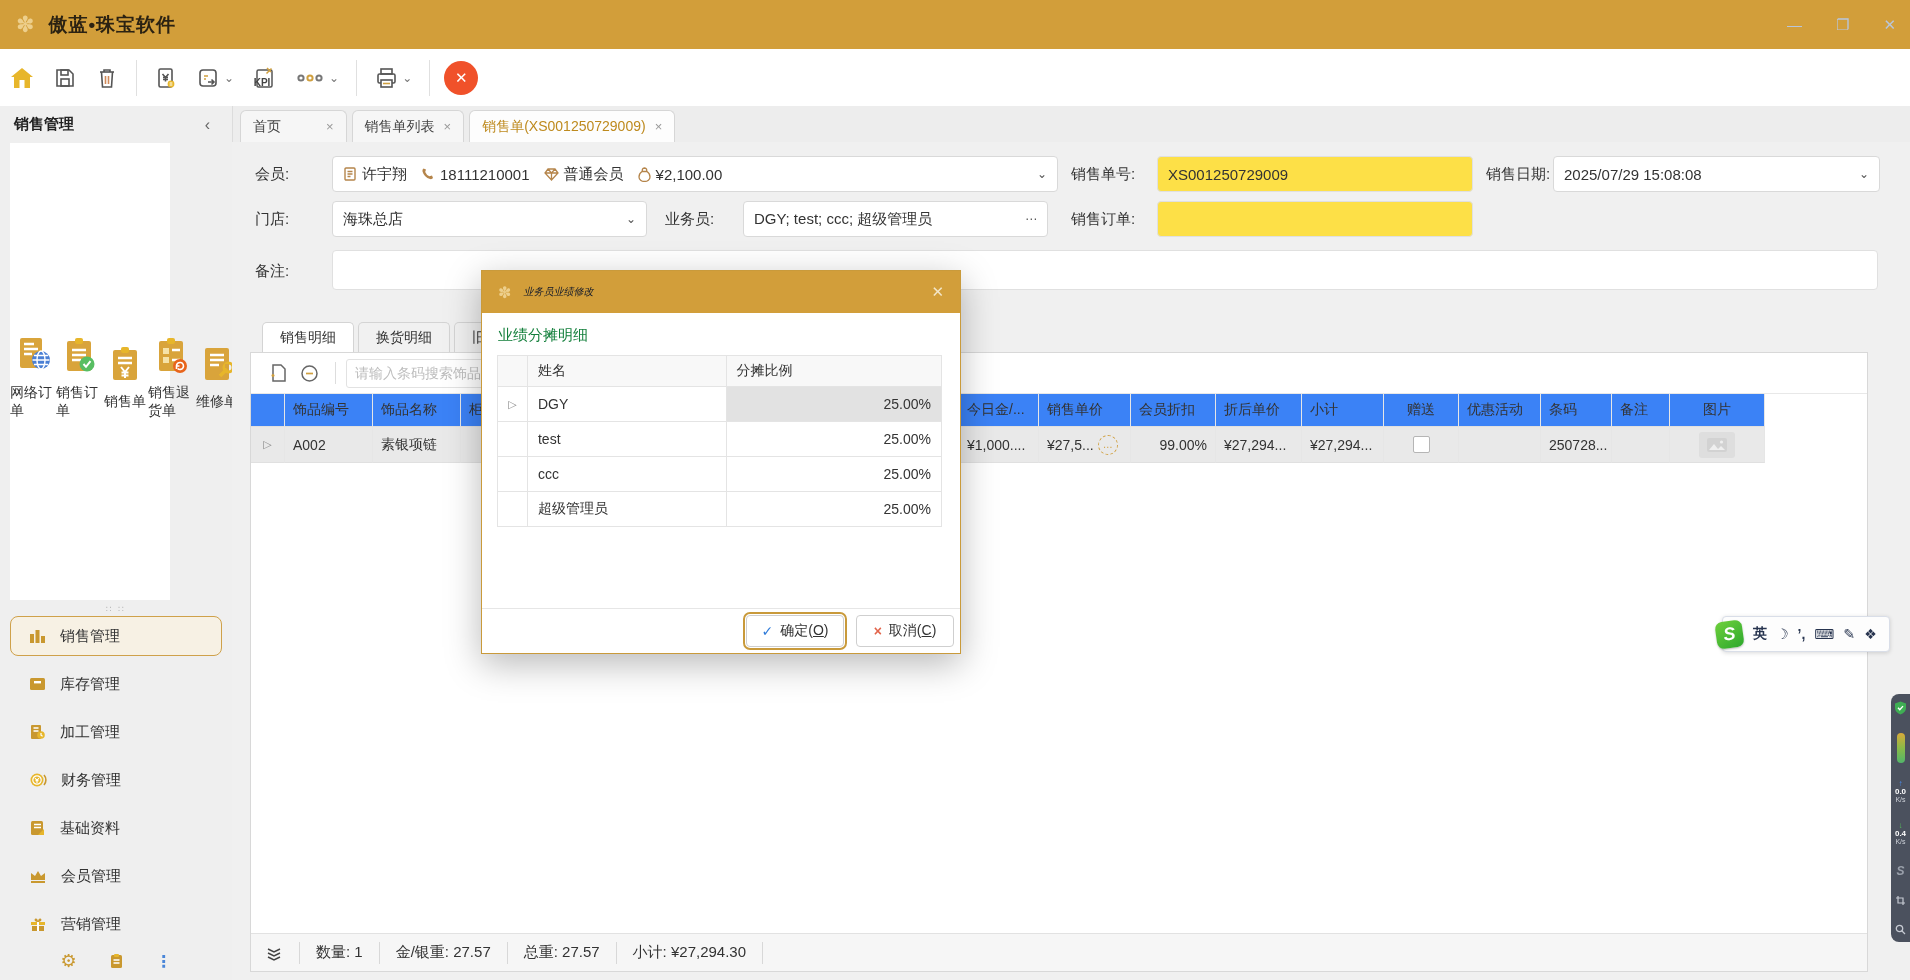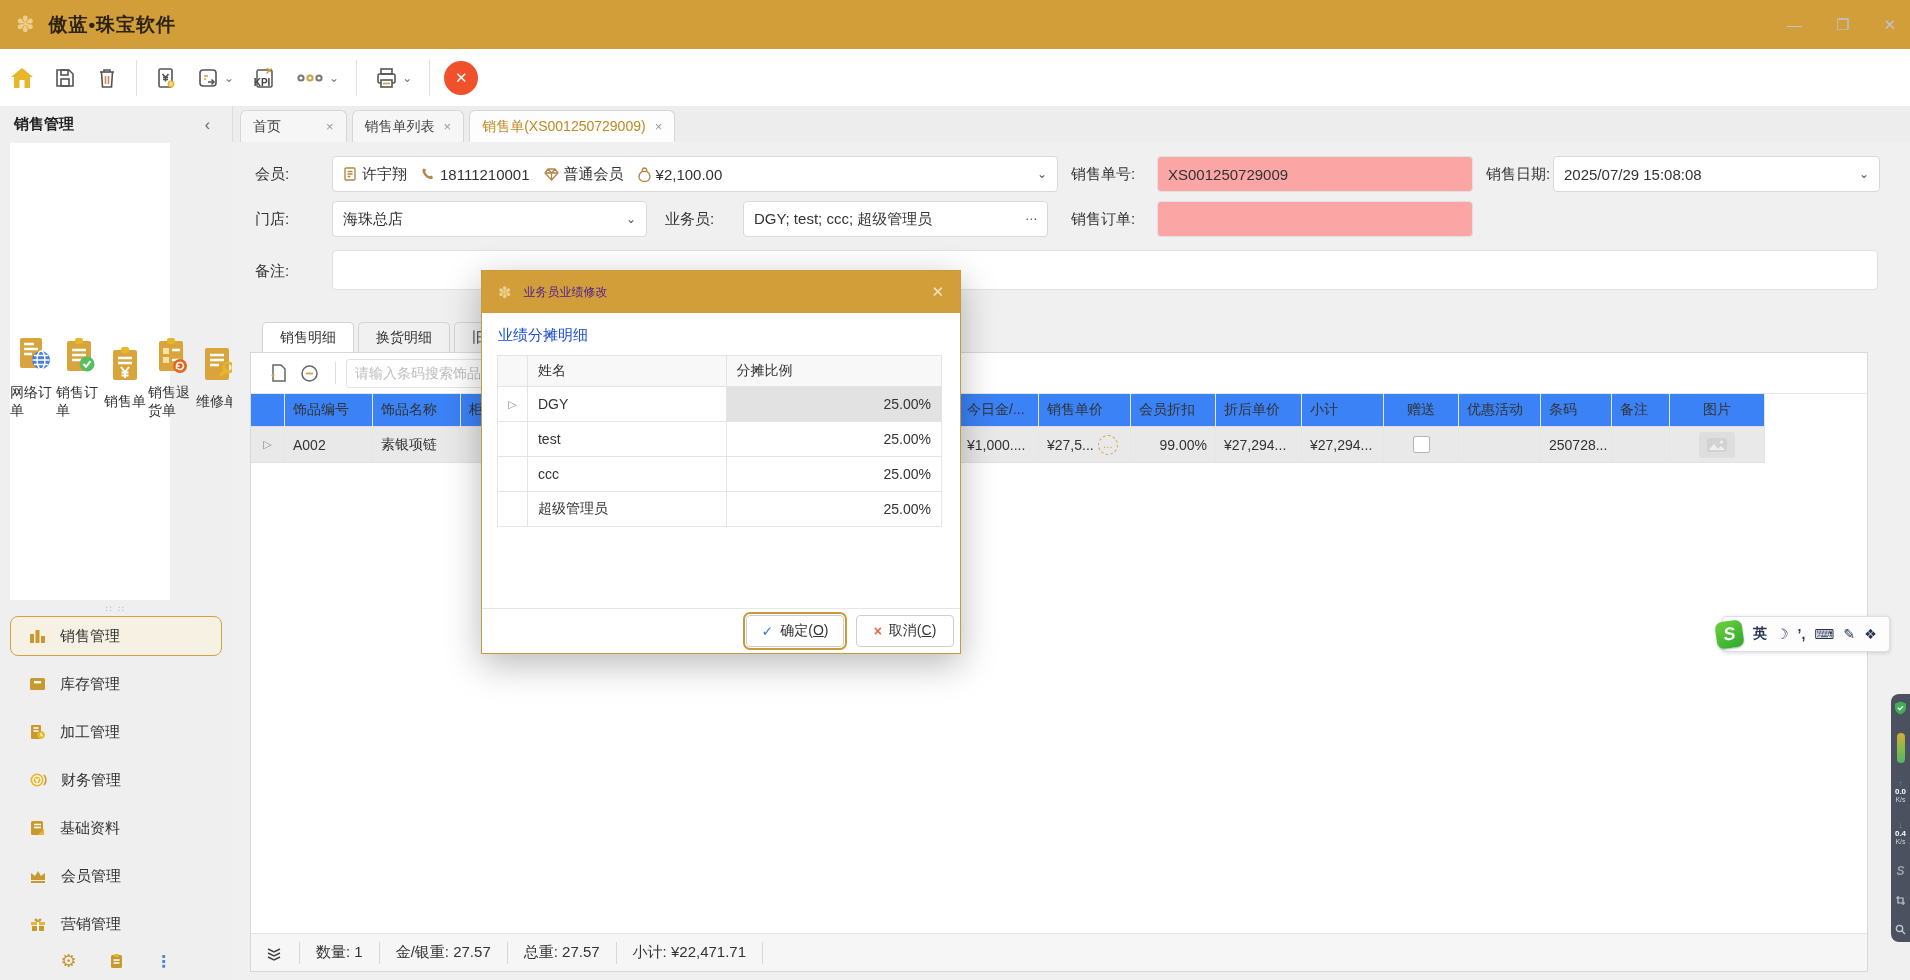--- a/index.html
+++ b/index.html
@@ -42,21 +42,21 @@
   .nav-item.sel{background:#f7f1e4;border-color:#CFA14A;}
   .side-foot{position:absolute;left:0;bottom:8px;width:100%;display:flex;align-items:center;justify-content:center;gap:32px;}
   .side-foot .g{color:#C9982F;font-size:18px;}
   .side-foot .m{color:#4a86d8;font-size:16px;font-weight:bold;}
 
   
   .main{position:absolute;left:232px;top:142px;right:0;bottom:0;background:#f0f0f0;}
   .lbl{font-size:15px;color:#333;}
   .frow{position:absolute;display:flex;align-items:center;}
   .fld{background:#fff;border:1px solid #d9d9d9;border-radius:4px;height:36px;box-sizing:border-box;display:flex;align-items:center;padding:12px 10px;font-size:15px;color:#333;}
-  .fld-ro{background:#fca5a5;border-color:#e0e0e0;}
+  .fld-ro{background:#fde047;border-color:#e0e0e0;}
   .fld .chevr{margin-left:auto;color:#555;font-size:12px;}
   .mico{display:inline-flex;margin-right:5px;}
   .mtxt{margin-right:14px;}
 
   
   .dtabs{position:absolute;left:30px;top:180px;display:flex;}
   .dtab{height:30px;display:flex;align-items:center;padding:0 17px;font-size:14px;color:#333;background:#f1f1f1;border:1px solid #d4d4d4;border-bottom:none;border-radius:5px 5px 0 0;margin-right:4px;}
   .dtab.active{background:#fff;}
   .panel{position:absolute;left:18px;top:210px;width:1618px;height:620px;background:#fff;border:1px solid #d8d8d8;box-sizing:border-box;}
   .ptools{height:40px;display:flex;align-items:center;border-bottom:1px solid #e8e8e8;padding-left:12px;}
@@ -78,23 +78,23 @@
   .imgph{width:36px;height:26px;background:#dedede;border-radius:3px;display:flex;align-items:center;justify-content:center;}
 
   .statusbar{position:absolute;left:0;bottom:0;width:100%;height:38px;background:#f6f6f6;border-top:1px solid #e2e2e2;display:flex;align-items:center;box-sizing:border-box;font-size:15px;color:#333;}
   .statusbar .sep{width:1px;height:22px;background:#d8d8d8;margin:0 16px;}
   .statusbar .it{white-space:nowrap;}
 
   
   .modal{position:absolute;left:481px;top:270px;width:478px;height:382px;background:#fff;border:1px solid #C99A3B;box-shadow:0 10px 34px rgba(0,0,0,.28);z-index:50;}
   .mhead{height:42px;background:#D29E3A;display:flex;align-items:center;}
   .mhead .logo{color:#EDCF8C;font-size:16px;margin:0 12px 0 16px;}
-  .mhead .t{color:#4c1d95;font-size:12px;flex:1;}
+  .mhead .t{color:#0f172a;font-size:10px;flex:1;font-style:italic;}
   .mhead .x{color:#f3e6c8;font-size:15px;margin-right:16px;}
-  .msection{font-size:15px;color:#1d4ed8;margin:13px 0 10px 16px;}
+  .msection{font-size:15px;color:#15803d;margin:13px 0 10px 16px;}
   .mtable{margin-left:15px;width:445px;border-top:1px solid #e4e4e4;border-left:1px solid #e4e4e4;box-sizing:border-box;}
   .mth,.mtd{box-sizing:border-box;border-right:1px solid #e4e4e4;border-bottom:1px solid #e4e4e4;display:flex;align-items:center;padding:0 10px;font-size:14px;color:#333;}
   .mth{height:31px;background:#f8f8f8;}
   .mtd{height:35px;background:#fff;}
   .mc0{width:30px;justify-content:center;}.mc1{width:199px;}.mc2{width:216px;justify-content:flex-end;}
   .mtd.selcell{background:#e2e2e2;}
   .mfoot{position:absolute;left:0;bottom:0;width:100%;height:45px;border-top:1px solid #e6e6e6;display:flex;align-items:center;justify-content:flex-end;box-sizing:border-box;padding-right:6px;}
   .mbtn{height:30px;width:96px;background:#fff;border:1px solid #cfcfcf;border-radius:4px;display:flex;align-items:center;justify-content:center;font-size:14px;color:#333;gap:7px;}
   .mbtn.ok{outline:2px solid #C99A3B;outline-offset:1px;margin-right:12px;}
   .mbtn .ck{color:#2F7BD9;font-weight:bold;}
@@ -509,21 +509,21 @@
               <path d="M3 13 l6 3 6-3"></path>
             </svg>
         </span>
         <span class="sep"></span>
         <span class="it">数量: 1</span>
         <span class="sep"></span>
         <span class="it">金/银重: 27.57</span>
         <span class="sep"></span>
         <span class="it">总重: 27.57</span>
         <span class="sep"></span>
-        <span class="it">小计: ¥22,471.71</span>
+        <span class="it">小计: ¥27,294.30</span>
         <span class="sep"></span>
       </div>
     </div>
   </div>
 
   <div class="modal">
     <div class="mhead">
       <span class="logo">✽</span>
       <span class="t">业务员业绩修改</span>
       <span class="x">✕</span>

